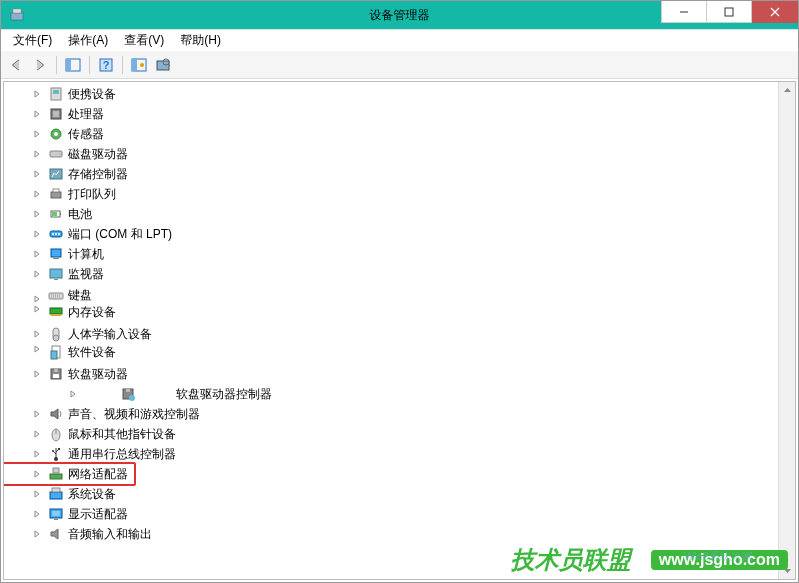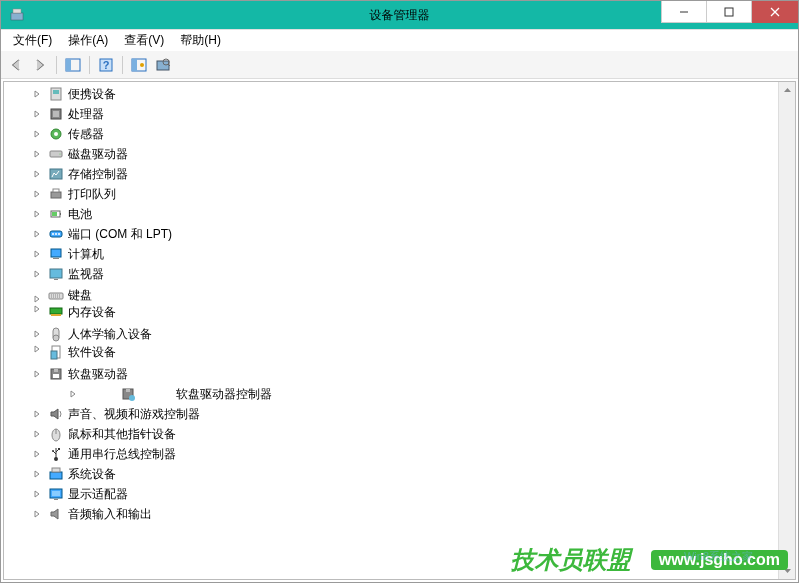--- a/index.html
+++ b/index.html
@@ -446,20 +446,40 @@
                   <line x1="8" y1="13" x2="8" y2="2" stroke="#333"></line>
                   <path d="M8 8 L5 5 M8 6 L11 3" stroke="#333" fill="none"></path>
                   <circle cx="5" cy="5" r="1" fill="#333"></circle>
                   <rect x="10" y="2" width="2" height="2" fill="#333"></rect>
                 </svg>
               </span>
               <span>通用串行总线控制器</span>
             </span>
           </div>
           <div class="tree-node">
+            <span class="highlight-box" style="display: inline-flex; align-items: center;">
+              <span style="display: inline-flex; align-items: center; height: 20px;">
+                <span class="indent" style="width: 28px;"></span>
+                <span class="expander">
+                  <svg width="10" height="10">
+                    <path d="M3 2 L7 5 L3 8 Z" fill="none" stroke="#888" stroke-width="1"></path>
+                  </svg>
+                </span>
+                <span class="node-icon">
+                  <svg width="16" height="16">
+                    <rect x="2" y="8" width="12" height="5" fill="#5a5" stroke="#373"></rect>
+                    <rect x="5" y="2" width="6" height="5" fill="#ccc" stroke="#888"></rect>
+                    <line x1="8" y1="7" x2="8" y2="8" stroke="#888"></line>
+                  </svg>
+                </span>
+                <span>网络适配器</span>
+              </span>
+            </span>
+          </div>
+          <div class="tree-node">
             <span style="display: inline-flex; align-items: center; height: 20px;">
               <span class="indent" style="width: 28px;"></span>
               <span class="expander">
                 <svg width="10" height="10">
                   <path d="M3 2 L7 5 L3 8 Z" fill="none" stroke="#888" stroke-width="1"></path>
                 </svg>
               </span>
               <span class="node-icon">
                 <svg width="16" height="16">
                   <rect x="2" y="6" width="12" height="7" fill="#4af" stroke="#058"></rect>

